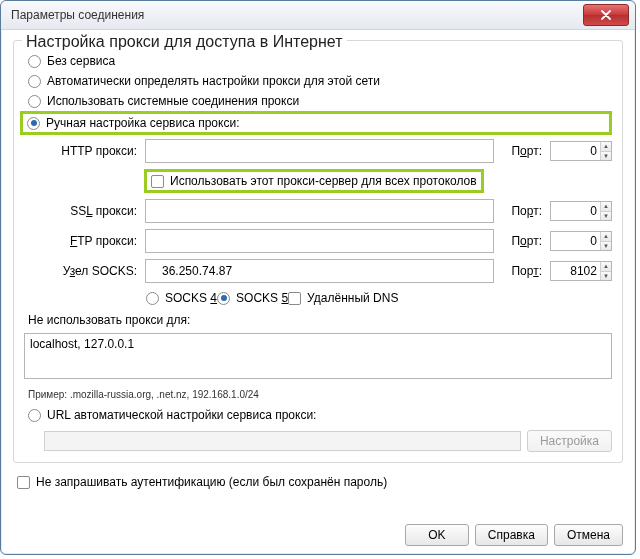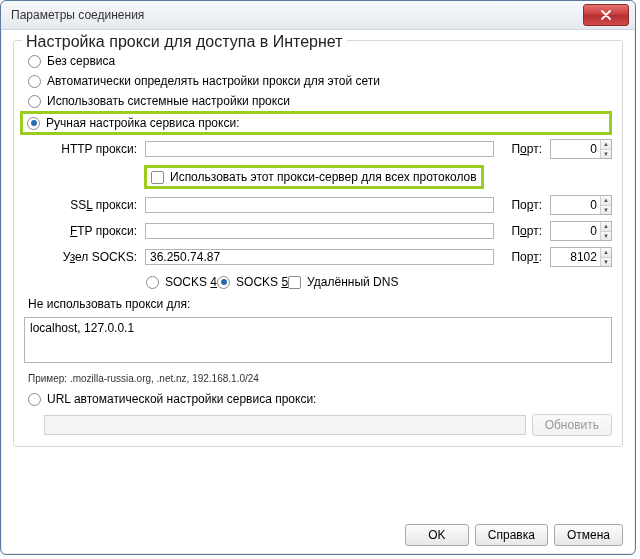--- a/index.html
+++ b/index.html
@@ -96,25 +96,25 @@
   .form-grid {
     margin-top: 4px;
     display: grid;
     grid-template-columns: 115px 1fr 44px 62px;
     column-gap: 6px;
     row-gap: 6px;
     align-items: center;
   }
   .form-grid .lbl { text-align: right; padding-right: 2px; }
   .text-input {
-    height: 16px;
+    height: 24px;
     border: 1px solid #b5b5b5;
     background: #fff;
     box-sizing: border-box;
-    padding: 0 4px;
+    padding: 0 16px;
     font-size: 12px;
     width: 100%;
   }
   .spin {
     display: flex;
     align-items: stretch;
     height: 20px;
     border: 1px solid #b5b5b5;
     box-sizing: border-box;
     width: 62px;
@@ -251,21 +251,21 @@
       <div class="radio-row">
         <span class="radio"></span>
         <span>Без сервиса</span>
       </div>
       <div class="radio-row">
         <span class="radio"></span>
         <span>Автоматически определять настройки прокси для этой сети</span>
       </div>
       <div class="radio-row">
         <span class="radio"></span>
-        <span>Использовать системные настройки прокси</span>
+        <span>Использовать системные соединения прокси</span>
       </div>
 
       <div class="hl-row-block">
         <div class="radio-row" style="padding:0 2px;">
           <span class="radio checked"></span>
           <span>Ручная настройка сервиса прокси:</span>
         </div>
       </div>
 
       <div class="form-grid">
@@ -340,25 +340,29 @@
 
         <div class="example">Пример: .mozilla-russia.org, .net.nz, 192.168.1.0/24</div>
 
         <div class="autourl-row">
           <span class="radio"></span>
           <span>URL автоматической настройки сервиса прокси:</span>
         </div>
 
         <div style="grid-column:1 / -1; display:flex; gap:6px; align-items:center; padding-left:20px; margin-top:2px;">
           <div class="wide-disabled" style="flex:1;"></div>
-          <div class="btn disabled">Обновить</div>
+          <div class="btn disabled">Настройка</div>
         </div>
       </div>
     </div>
 
+    <div class="below-group">
+      <span class="checkbox"></span>
+      <span>Не запрашивать аутентификацию (если был сохранён пароль)</span>
+    </div>
   </div>
 
   <div class="footer">
     <div class="btn">OK</div>
     <div class="btn">Справка</div>
     <div class="btn">Отмена</div>
   </div>
 </div>
 
 </body></html>

